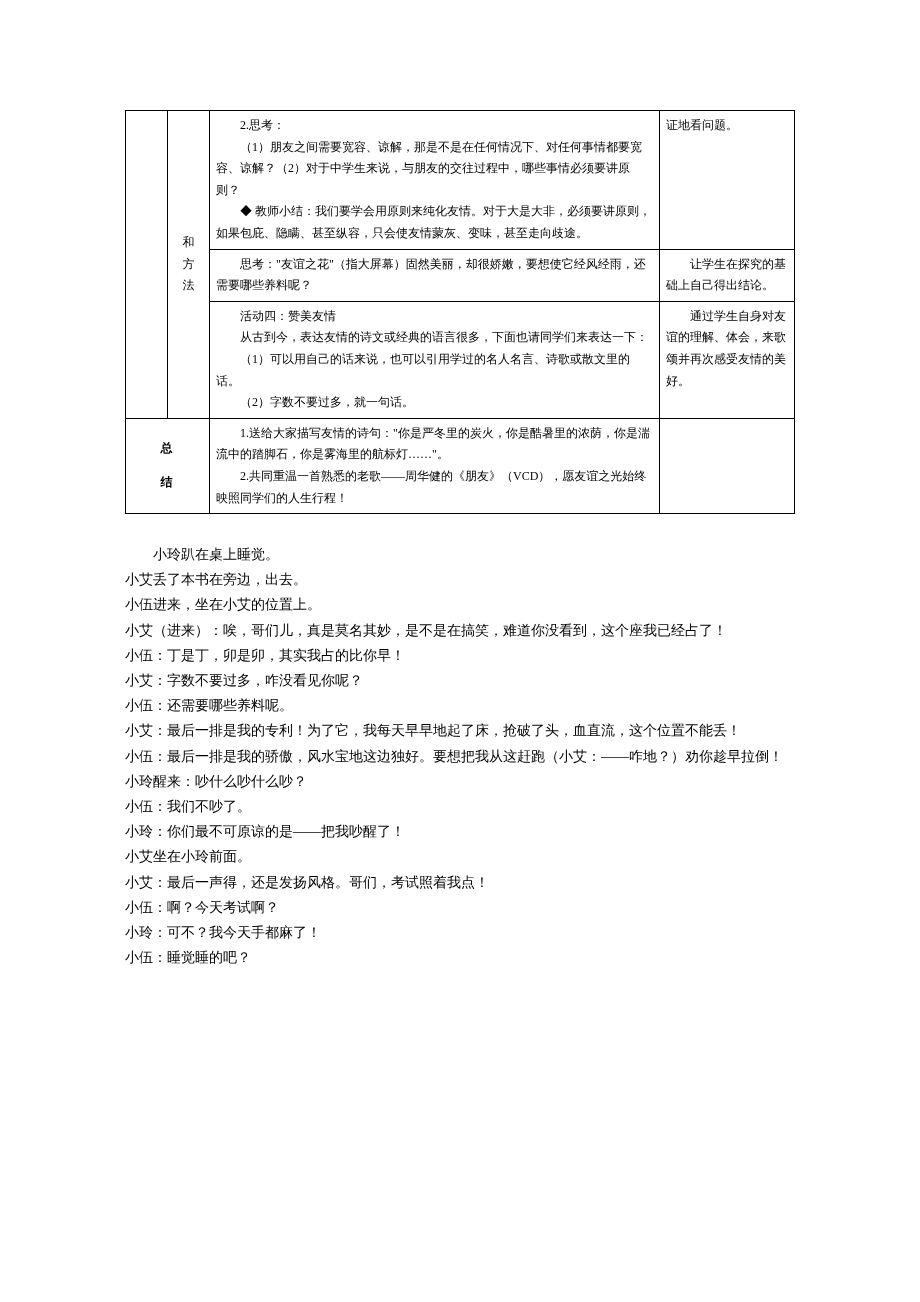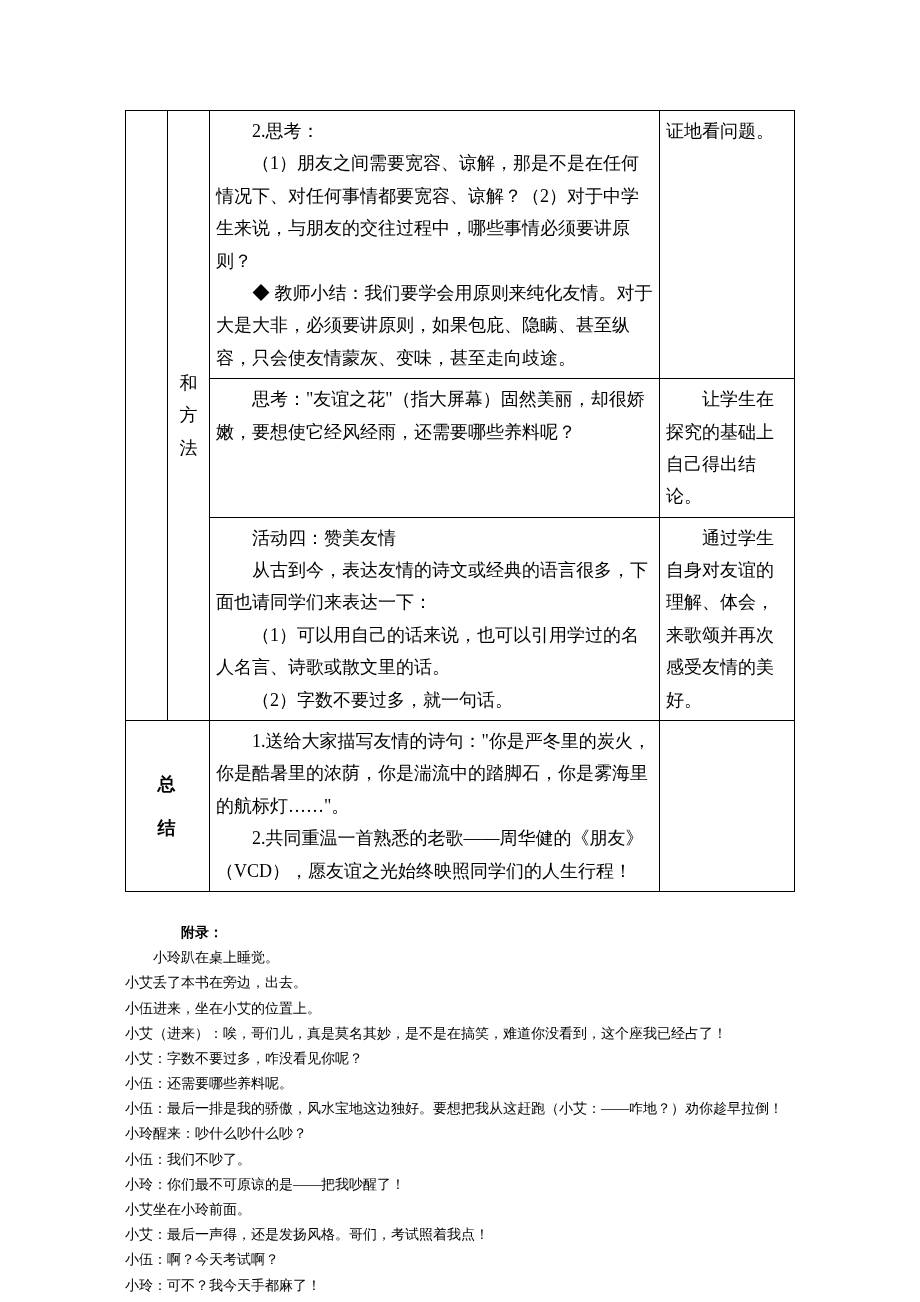--- a/index.html
+++ b/index.html
@@ -14,21 +14,21 @@
     }
     table {
       border-collapse: collapse;
       width: 100%;
       margin-bottom: 28px;
     }
     td {
       border: 1px solid #000;
       padding: 4px 6px;
       vertical-align: top;
-      font-size: 18px;
+      font-size: 12px;
       line-height: 1.8;
     }
     .col-a { width: 42px; }
     .col-b { width: 42px; text-align: center; }
     .col-c { }
     .col-d { width: 135px; }
     .vcell { vertical-align: middle; text-align: center; }
     .label-block { font-weight: bold; letter-spacing: 2px; }
     .indent { text-indent: 2em; }
     .appendix { }
@@ -84,28 +84,29 @@
     <td class="col-c">
       <div class="indent">1.送给大家描写友情的诗句："你是严冬里的炭火，你是酷暑里的浓荫，你是湍流中的踏脚石，你是雾海里的航标灯……"。</div>
       <div class="indent">2.共同重温一首熟悉的老歌——周华健的《朋友》（VCD），愿友谊之光始终映照同学们的人生行程！</div>
     </td>
     <td class="col-d"></td>
   </tr>
 </tbody>
   </table>
 
 <div class="appendix">
-  <p class="heading">附录：</p>
   <div id="appendix-lines">
       <p class="fi">小玲趴在桌上睡觉。</p>
       <p class="plain">小艾丢了本书在旁边，出去。</p>
       <p class="plain">小伍进来，坐在小艾的位置上。</p>
       <p class="plain">小艾（进来）：唉，哥们儿，真是莫名其妙，是不是在搞笑，难道你没看到，这个座我已经占了！</p>
+      <p class="plain">小伍：丁是丁，卯是卯，其实我占的比你早！</p>
       <p class="plain">小艾：字数不要过多，咋没看见你呢？</p>
       <p class="plain">小伍：还需要哪些养料呢。</p>
+      <p class="plain">小艾：最后一排是我的专利！为了它，我每天早早地起了床，抢破了头，血直流，这个位置不能丢！</p>
       <p class="plain">小伍：最后一排是我的骄傲，风水宝地这边独好。要想把我从这赶跑（小艾：——咋地？）劝你趁早拉倒！</p>
       <p class="plain">小玲醒来：吵什么吵什么吵？</p>
       <p class="plain">小伍：我们不吵了。</p>
       <p class="plain">小玲：你们最不可原谅的是——把我吵醒了！</p>
       <p class="plain">小艾坐在小玲前面。</p>
       <p class="plain">小艾：最后一声得，还是发扬风格。哥们，考试照着我点！</p>
       <p class="plain">小伍：啊？今天考试啊？</p>
       <p class="plain">小玲：可不？我今天手都麻了！</p>
       <p class="plain">小伍：睡觉睡的吧？</p>
     </div>

